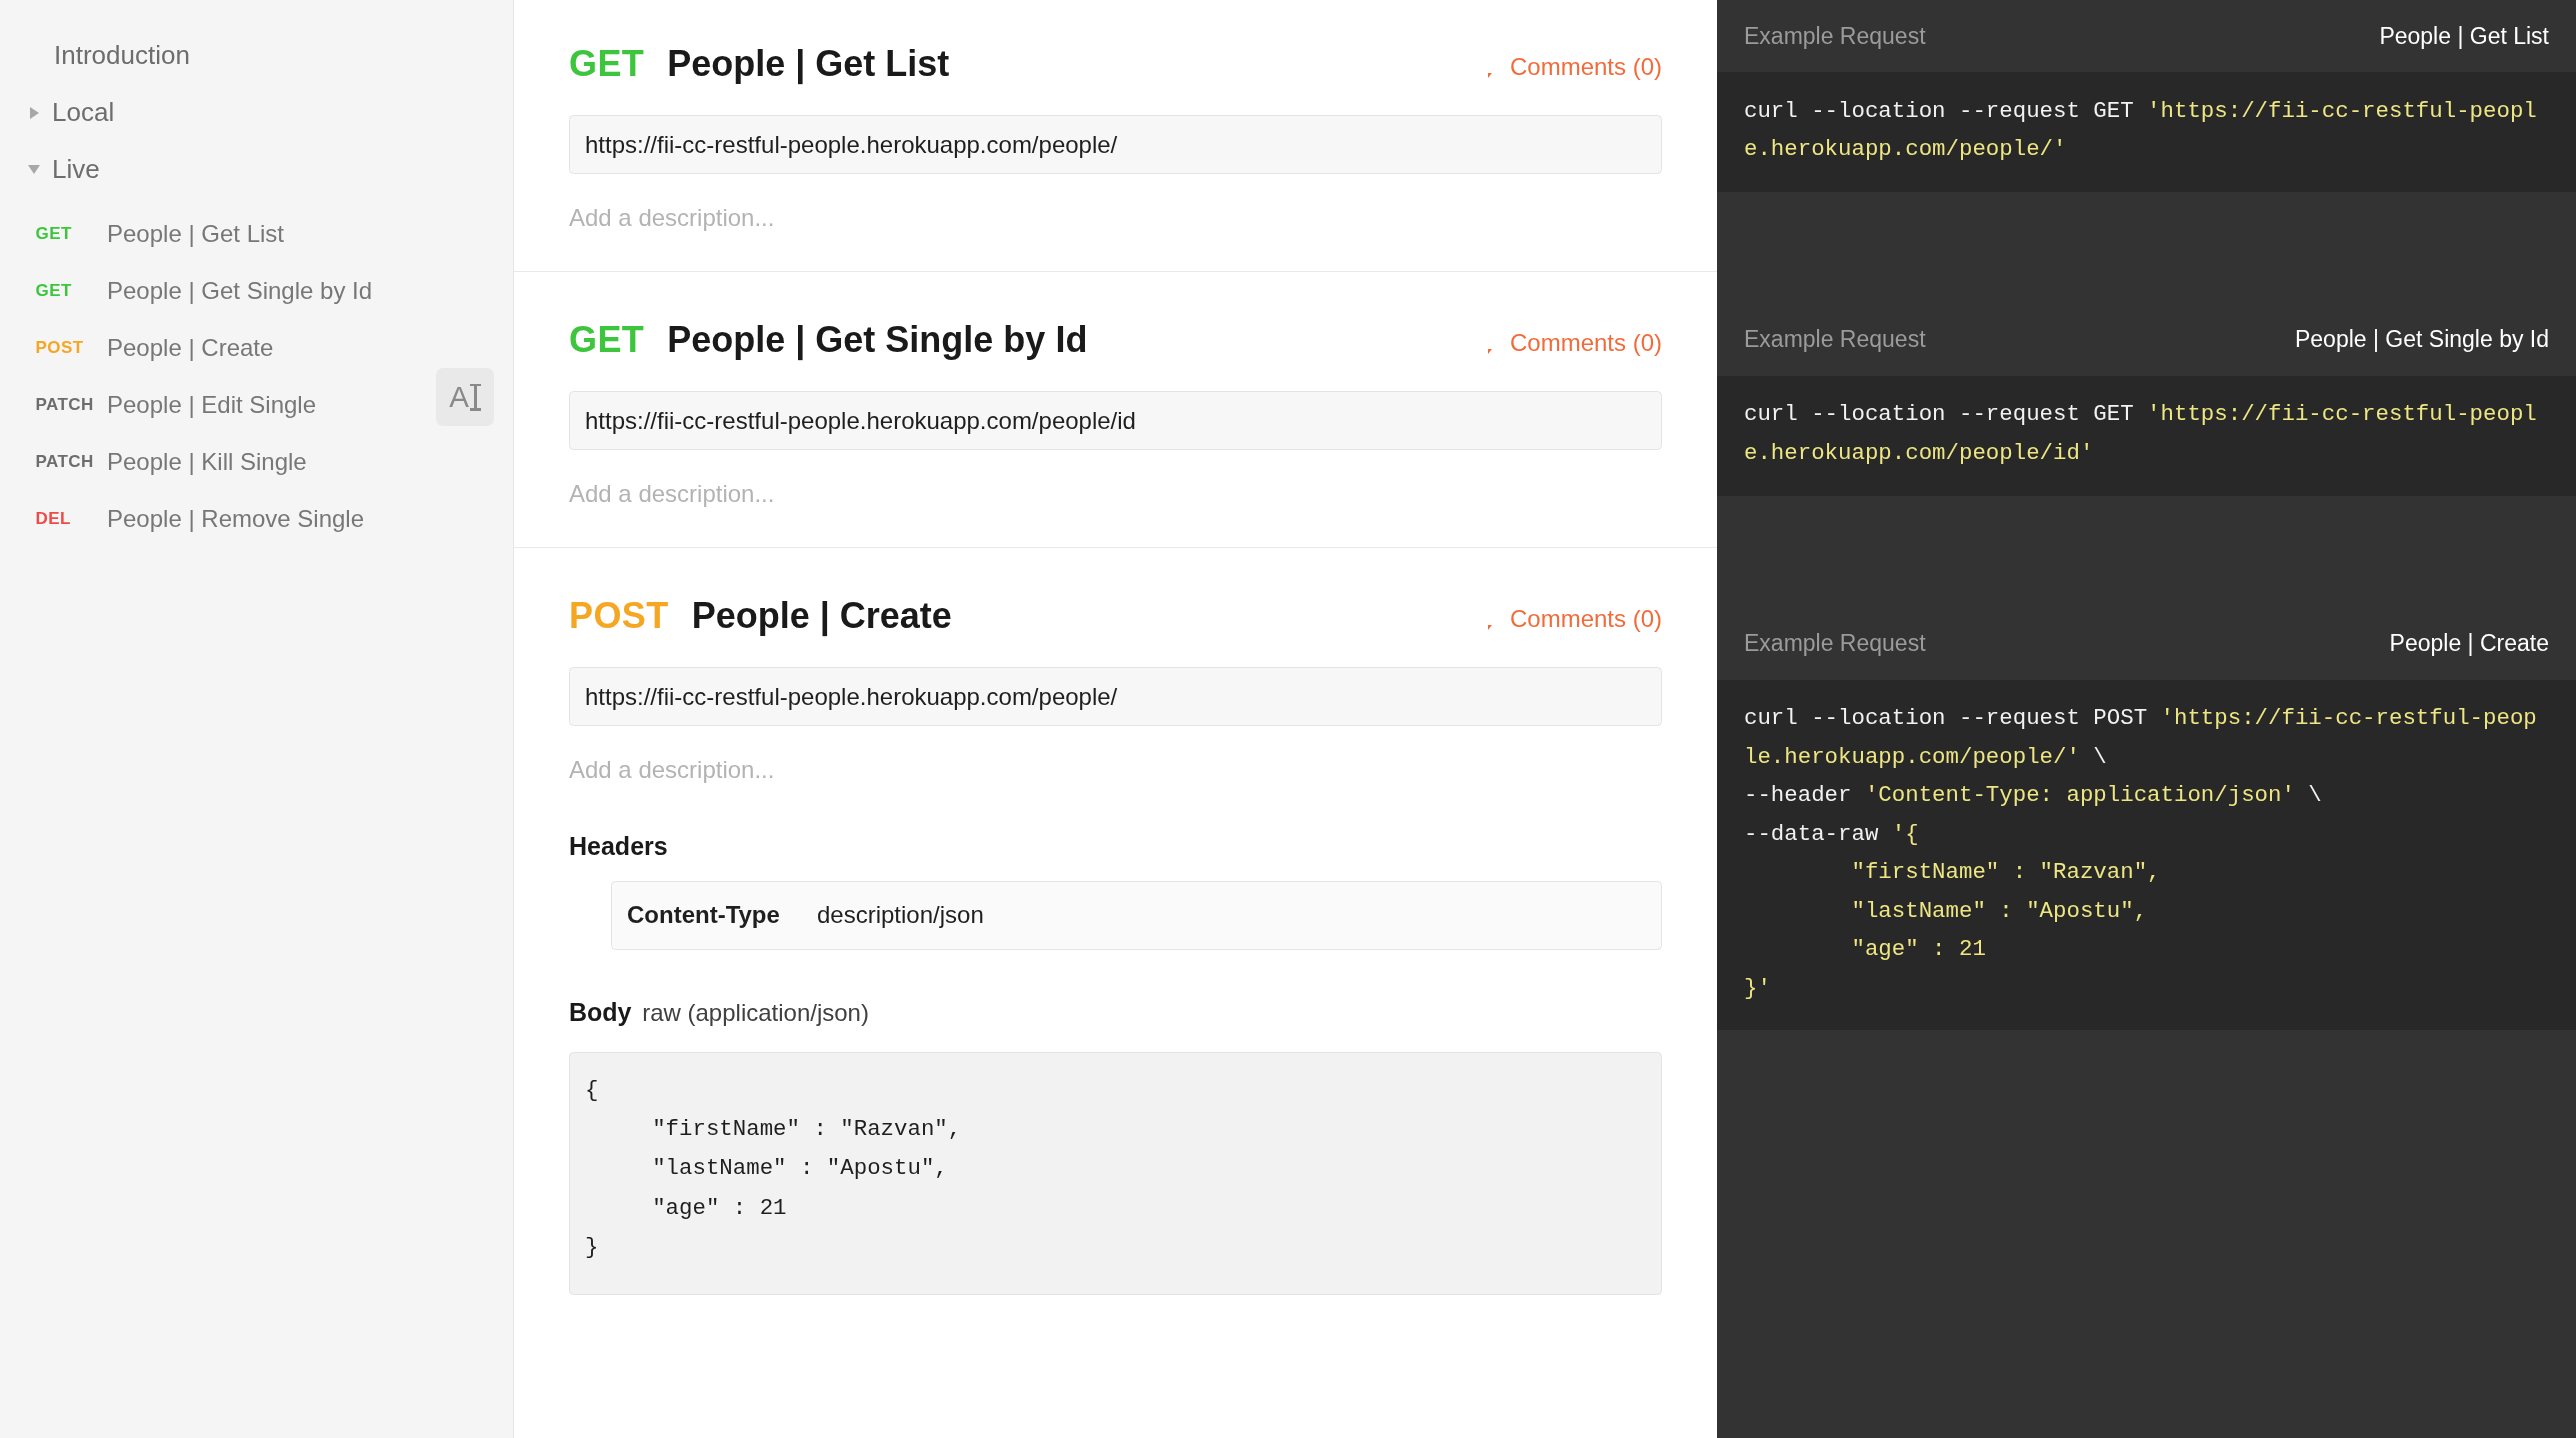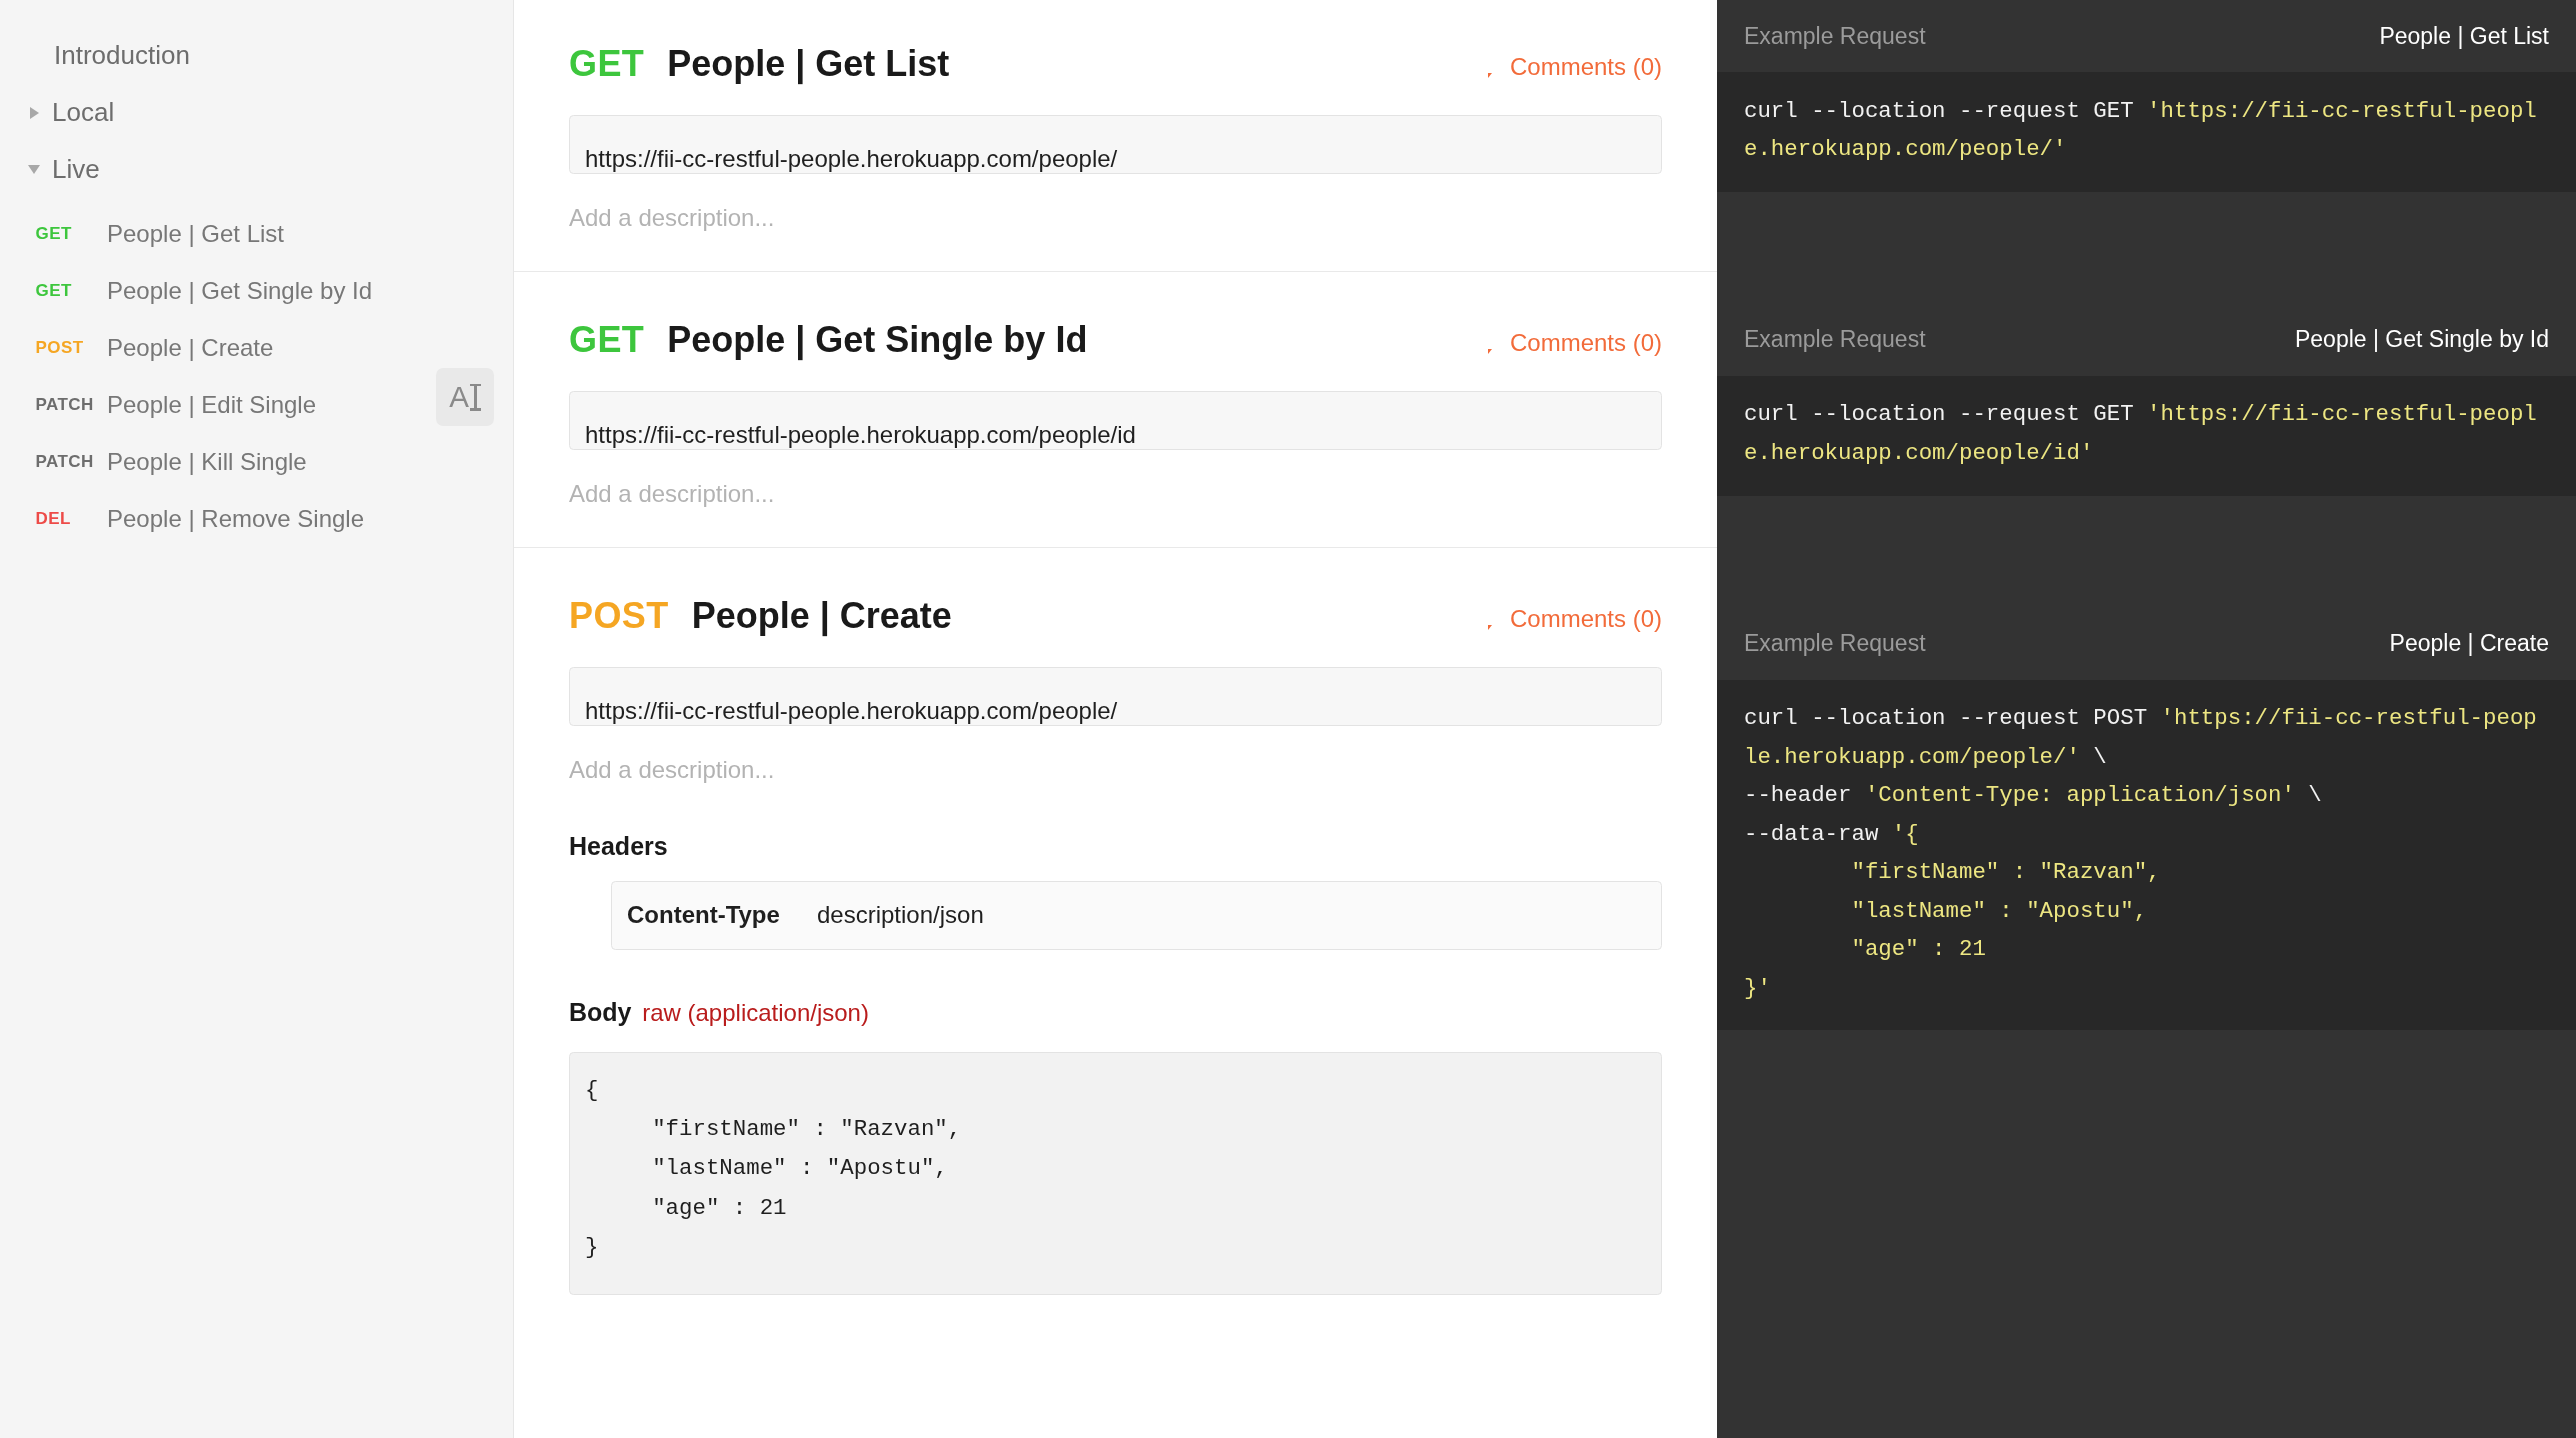--- a/index.html
+++ b/index.html
@@ -200,42 +200,42 @@
     border-bottom: 5.4px solid transparent;
   }
 
   .url-box {
     margin-top: 30px;
     height: 59px;
     background: #f7f7f7;
     border: 0.9px solid #e3e3e3;
     border-radius: 4.5px;
     display: flex;
-    align-items: flex-end;
+    align-items: center;
     padding: 0 15px;
     font-size: 24px;
     color: #1f1f1f;
     overflow: hidden;
     white-space: nowrap;
   }
   .desc {
     margin-top: 30px;
     font-size: 24px;
     color: #b3b3b3;
   }
 
   .sub-label {
     margin-top: 48px;
     font-size: 25px;
     font-weight: bold;
     color: #1a1a1a;
   }
   .sub-label .muted {
     font-weight: normal;
-    color: #b91c1c;
+    color: #404040;
     margin-left: 10.7px;
     font-size: 24px;
   }
   .kv-box {
     margin-top: 19.7px;
     background: #fafafa;
     border: 0.9px solid #e3e3e3;
     border-radius: 4.5px;
     padding: 19.7px 15px;
     display: flex;

